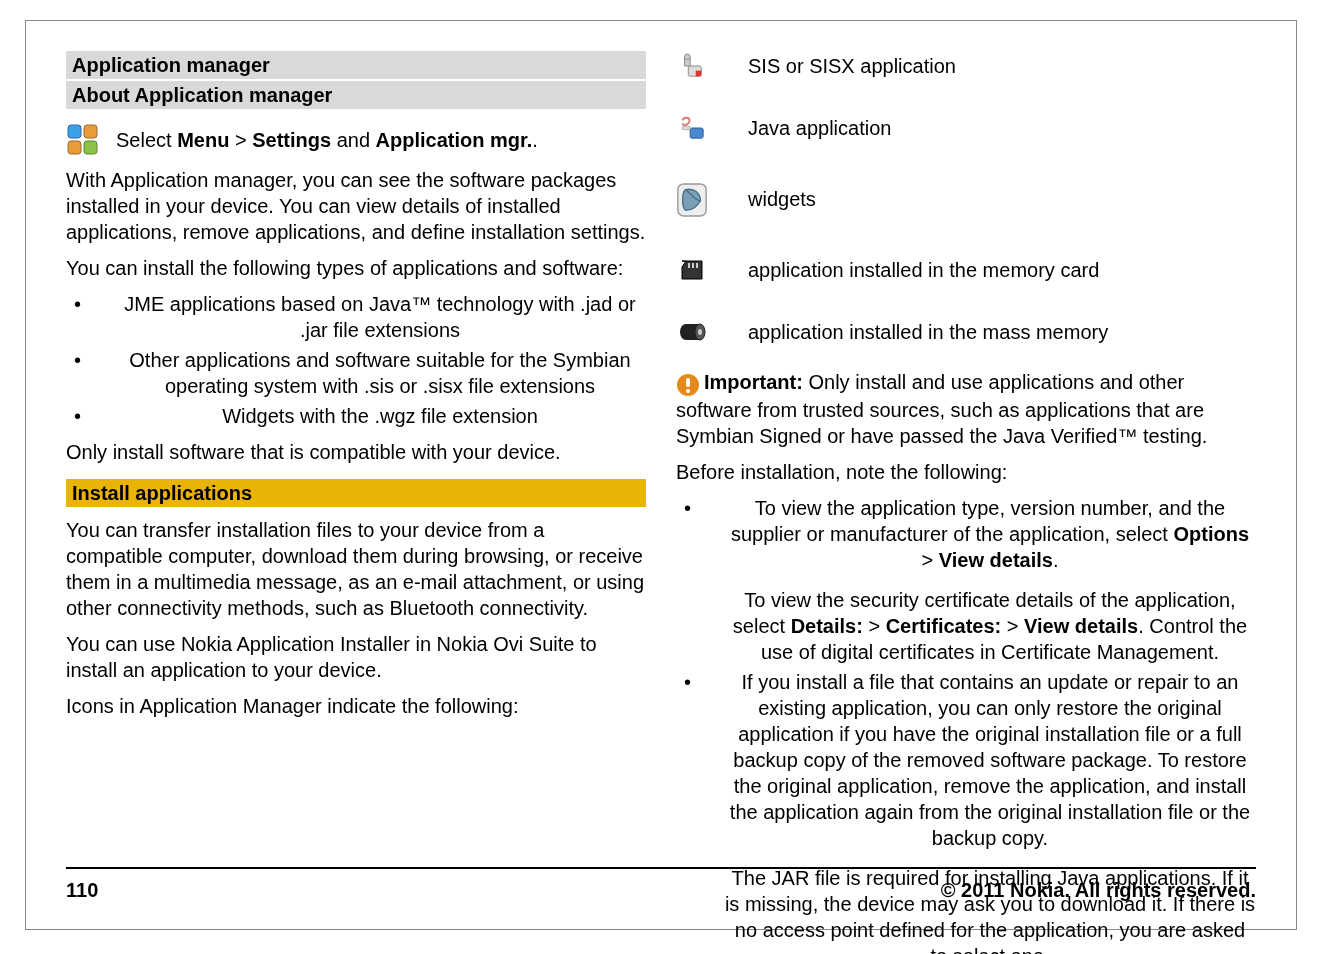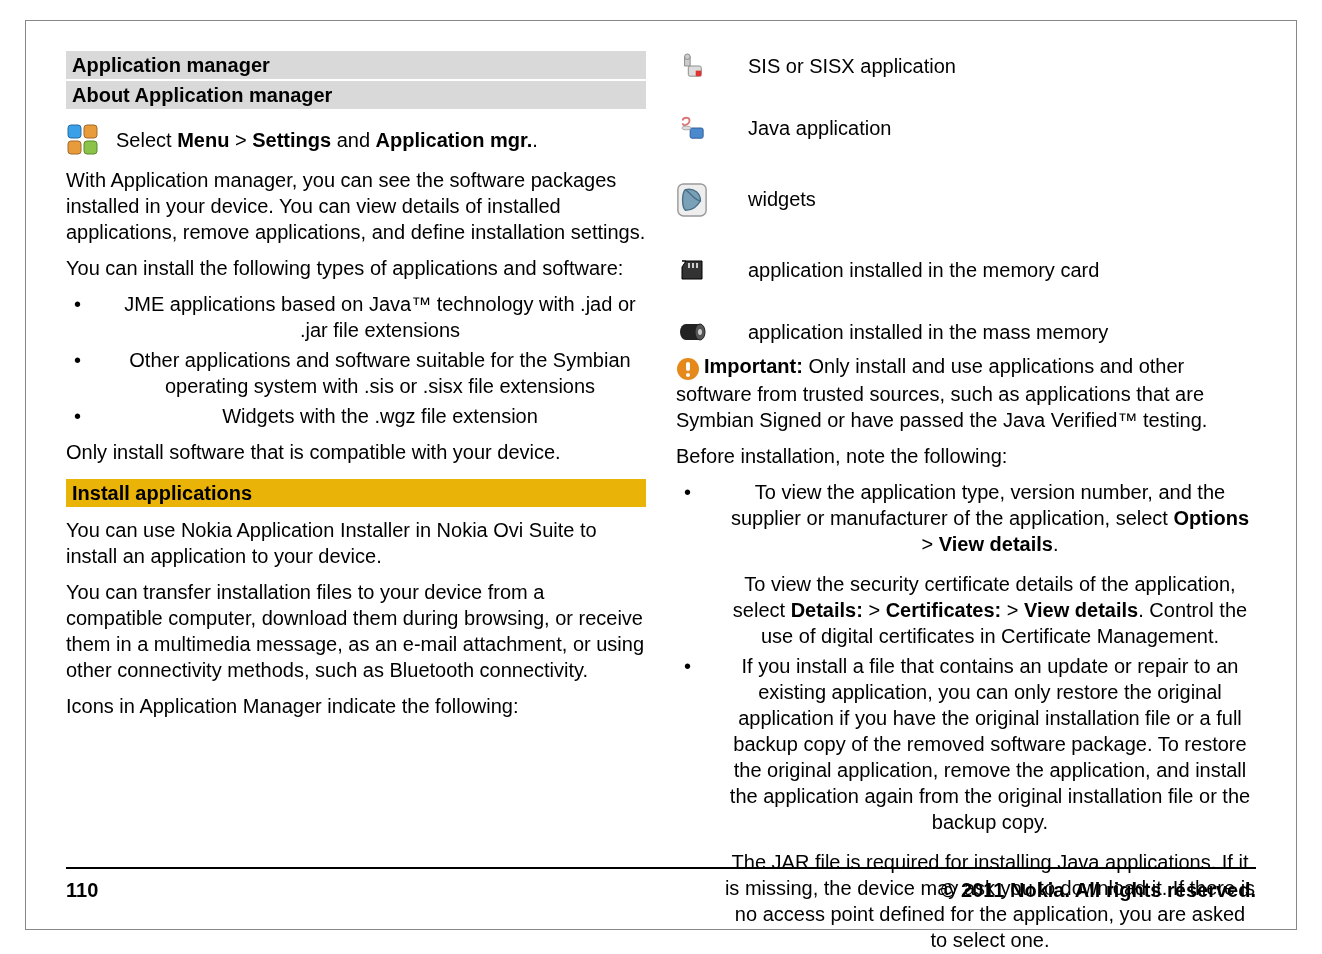--- a/index.html
+++ b/index.html
@@ -70,21 +70,21 @@
     text-align: left;
     padding-left: 8px;
   }
   ul.bullets > li > div { flex: 1; }
   .icon-list {
     display: grid;
     grid-template-columns: 40px 1fr;
     column-gap: 40px;
     row-gap: 4px;
     align-items: center;
-    margin-bottom: 6px;
+    margin-bottom: 22px;
     gap: 32px;
   }
   .icon-slot {
     width: 32px; height: 30px;
     display: flex; align-items: center; justify-content: center;
   }
   .warn-icon {
     width: 24px; height: 24px;
     flex-shrink: 0;
     margin-top: 2px;
@@ -136,22 +136,22 @@
           </li>
         <li>
             <div>Widgets with the .wgz file extension</div>
           </li>
       </ul>
 
       <p class="para">Only install software that is compatible with your device.</p>
 
       <div class="sub-section-bar">Install applications</div>
 
+      <p class="para">You can transfer installation files to your device from a compatible computer, download them during browsing, or receive them in a multimedia message, as an e-mail attachment, or using other connectivity methods, such as Bluetooth connectivity.</p>
       <p class="para">You can use Nokia Application Installer in Nokia Ovi Suite to install an application to your device.</p>
-      <p class="para">You can transfer installation files to your device from a compatible computer, download them during browsing, or receive them in a multimedia message, as an e-mail attachment, or using other connectivity methods, such as Bluetooth connectivity.</p>
       <p class="para">Icons in Application Manager indicate the following:</p>
     </div>
 
     <div class="col">
 
       <div class="icon-list">
         <span class="icon-slot">
           <svg viewBox="0 0 28 28" width="26" height="26">
             <rect x="10" y="14" width="14" height="11" rx="2" fill="#ddd" stroke="#888"></rect>
             <rect x="18" y="19" width="6" height="6" fill="#d33"></rect>

